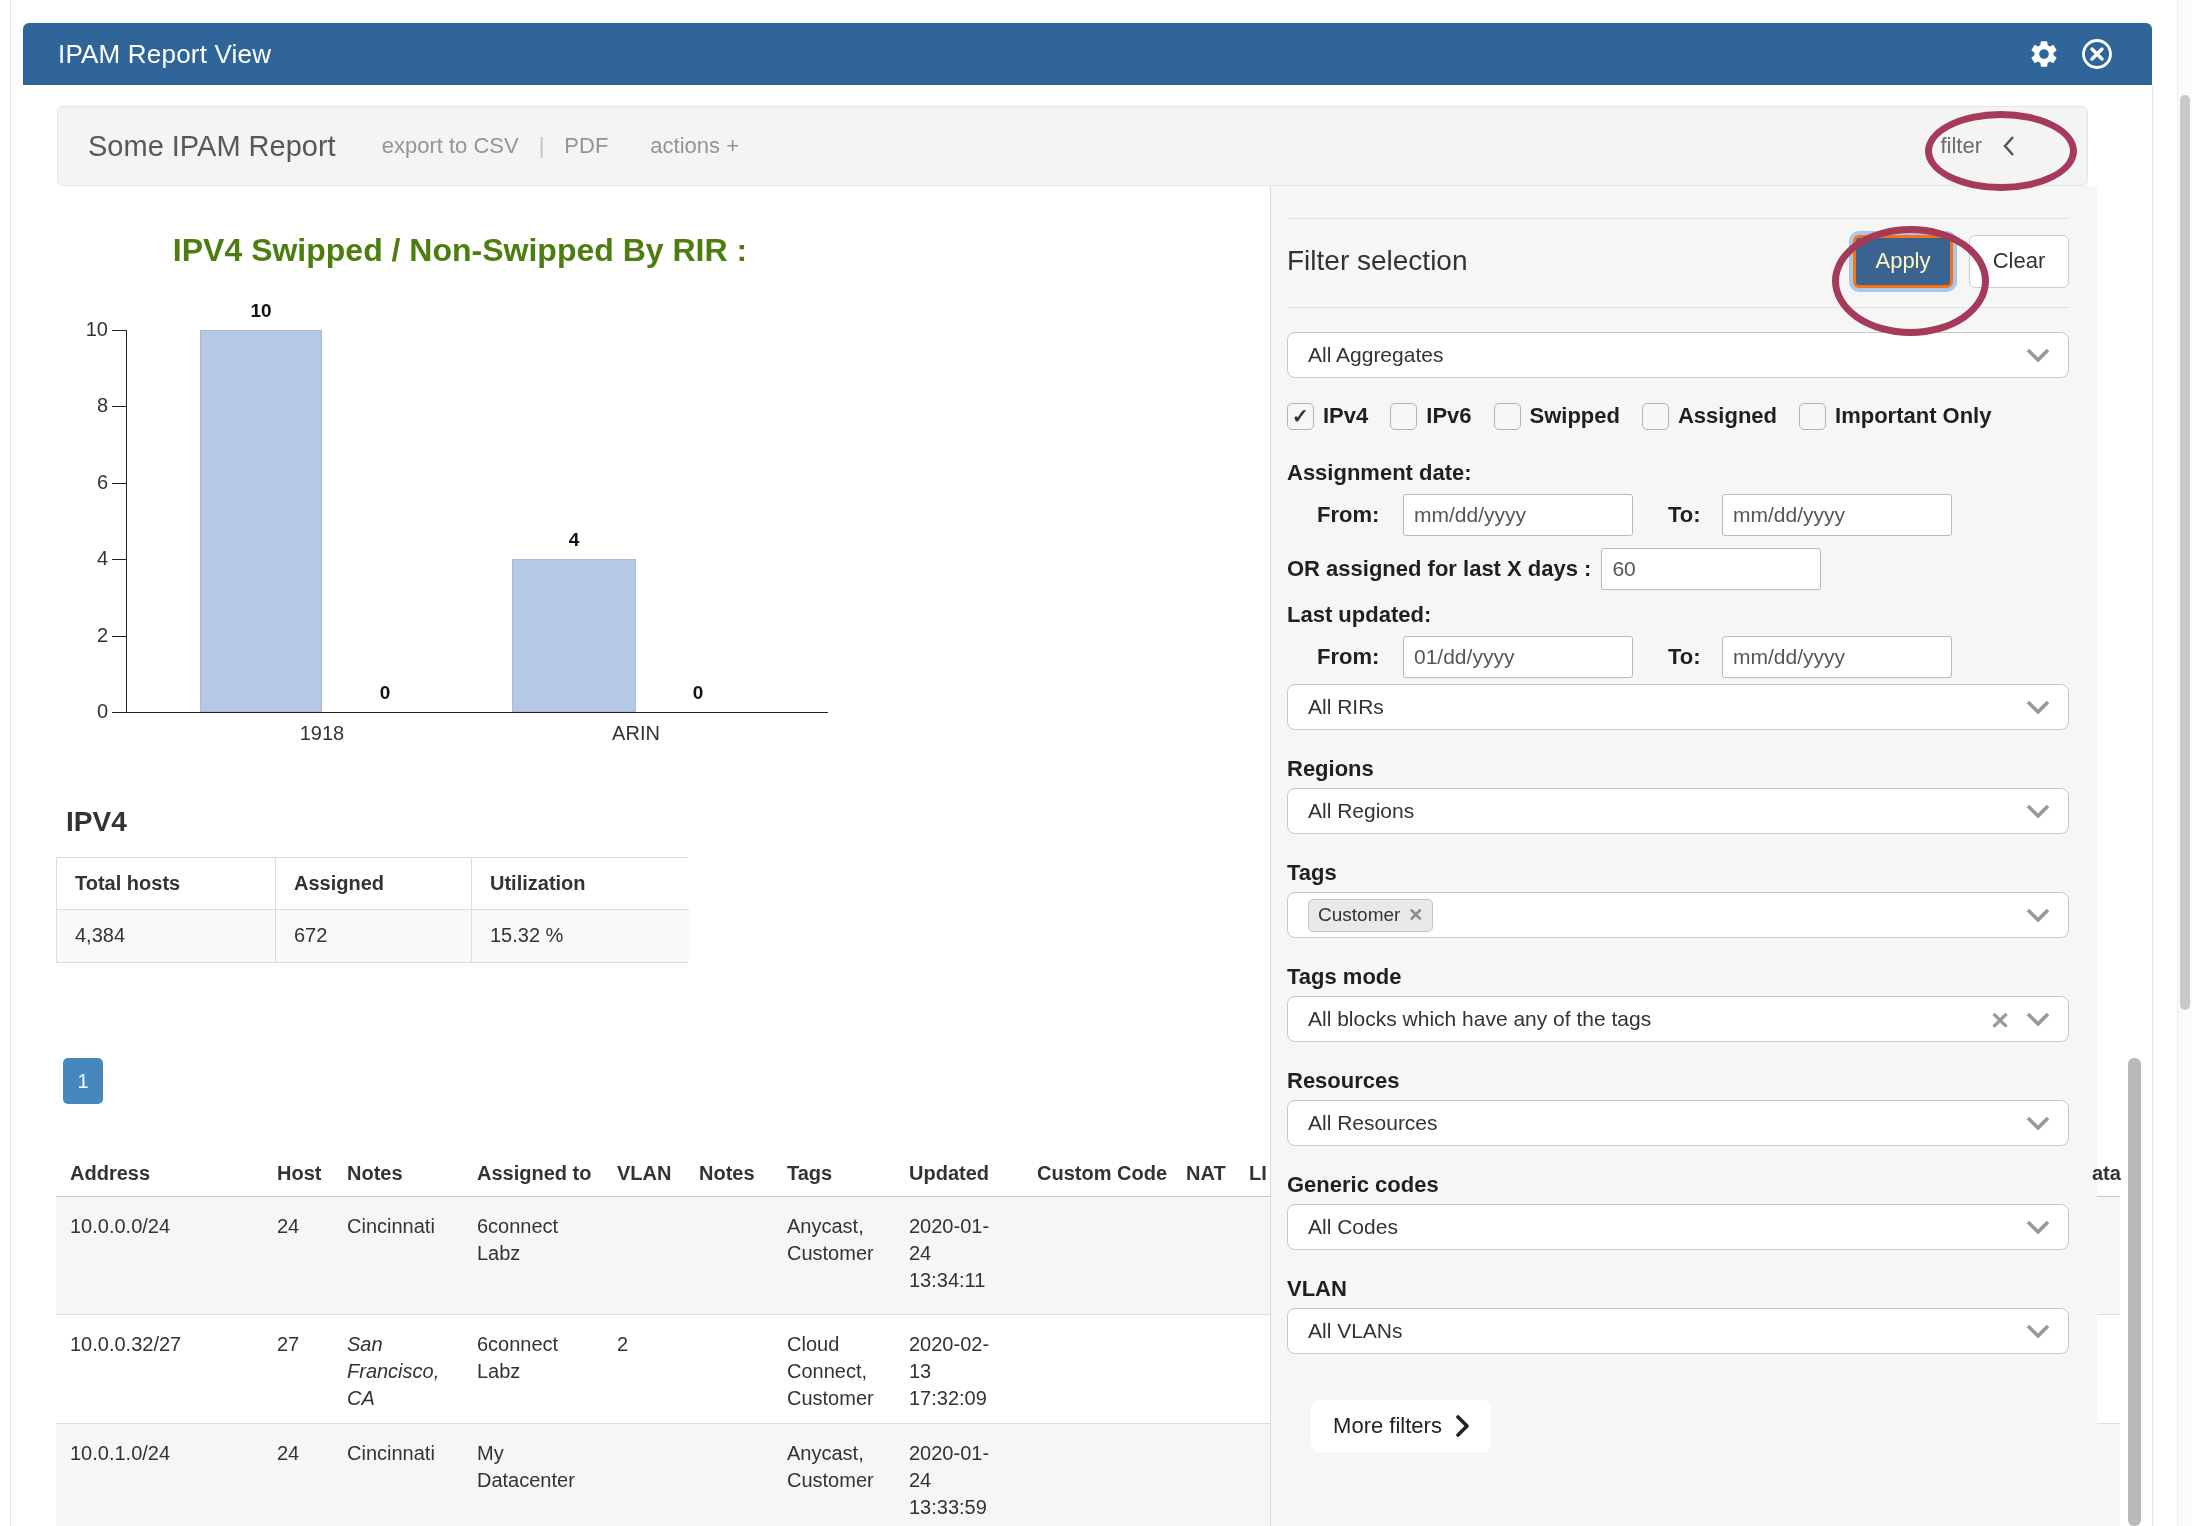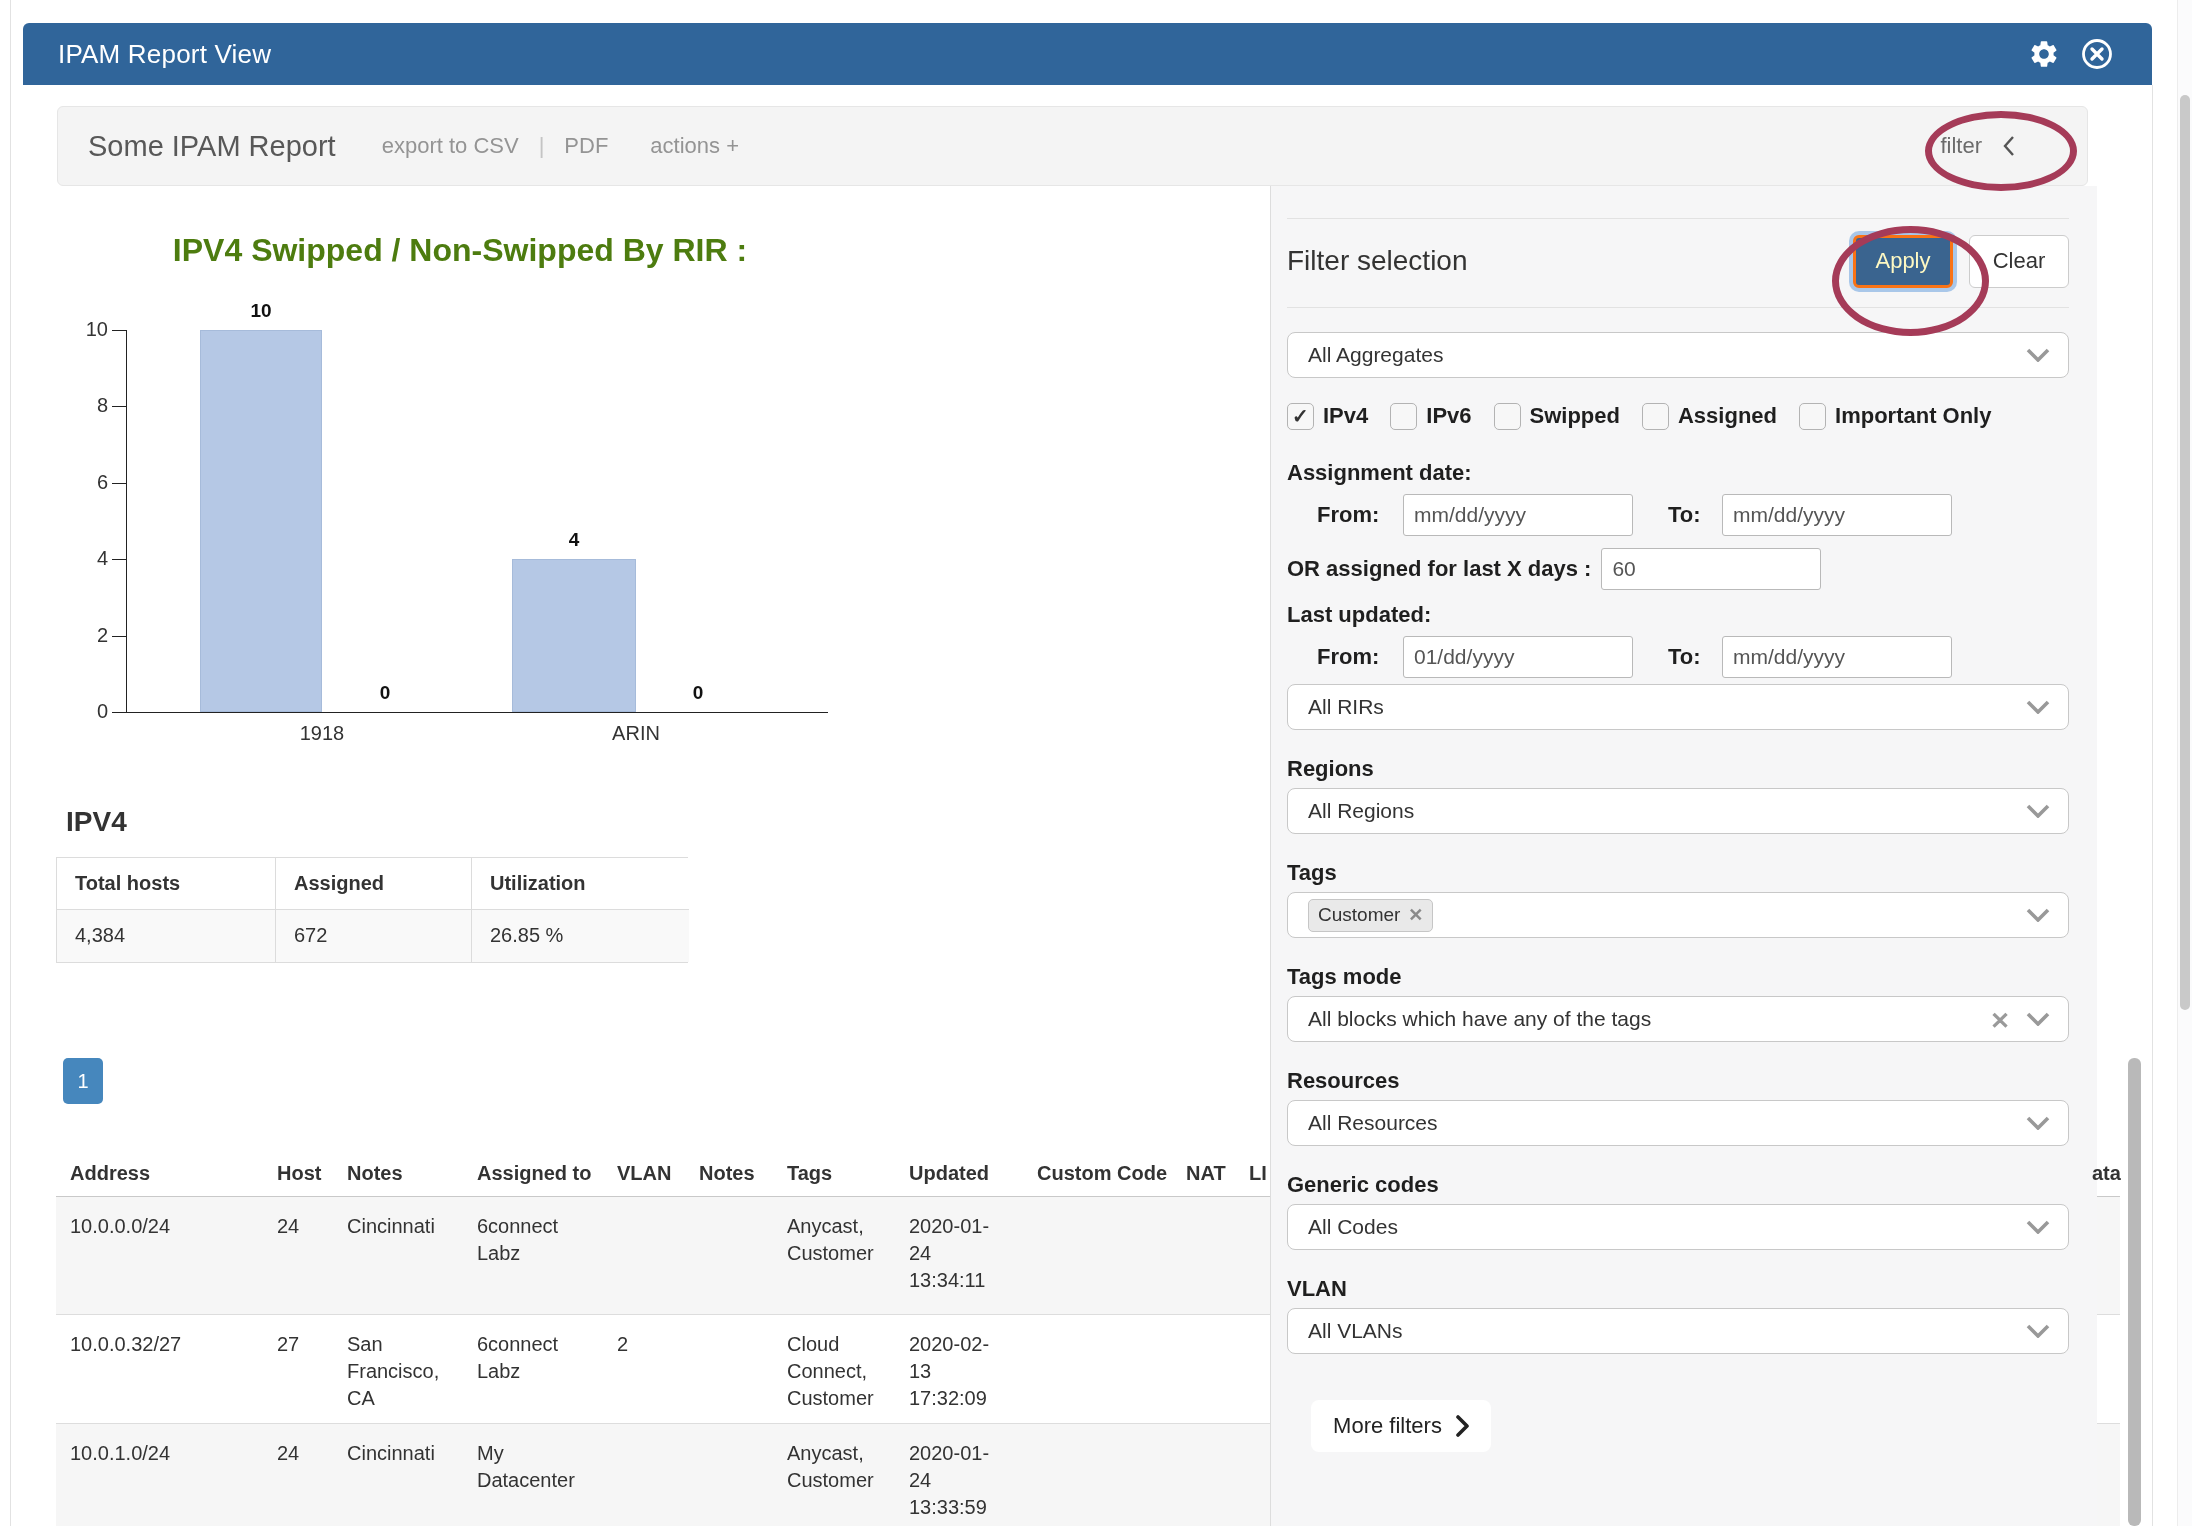--- a/index.html
+++ b/index.html
@@ -156,21 +156,21 @@
   <div class="ipv4-heading">IPV4</div>
   <div class="sum-table" id="summary-table">
       <div class="sum-row sum-head">
         <div class="sum-cell">Total hosts</div>
         <div class="sum-cell">Assigned</div>
         <div class="sum-cell">Utilization</div>
       </div>
       <div class="sum-row sum-data">
         <div class="sum-cell">4,384</div>
         <div class="sum-cell">672</div>
-        <div class="sum-cell">26.85 %</div>
+        <div class="sum-cell">15.32 %</div>
       </div>
     </div>
 
   <div class="page-btn">1</div>
 
   <div class="main-table" id="main-table">
       <div class="mt-header">
         <div class="mt-hcell" style="left: 14px;">Address</div>
         <div class="mt-hcell" style="left: 221px;">Host</div>
         <div class="mt-hcell" style="left: 291px;">Notes</div>
@@ -196,21 +196,21 @@
         <div class="mt-cell" style="left: 853px; width: 120px;">2020-01-
 24
 13:34:11</div>
         <div class="mt-cell" style="left: 981px; width: 140px;"></div>
         <div class="mt-cell" style="left: 1130px; width: 54px;"></div>
         <div class="mt-cell" style="left: 1193px; width: 58px;"></div>
       </div>
       <div class="mt-row" style="height: 108px; background: rgb(255, 255, 255);">
         <div class="mt-cell" style="left: 14px; width: 195px;">10.0.0.32/27</div>
         <div class="mt-cell" style="left: 221px; width: 60px;">27</div>
-        <div class="mt-cell" style="left: 291px; width: 122px;">San
+        <div class="mt-cell" style="left: 291px; width: 122px; font-style: italic;">San
 Francisco,
 CA</div>
         <div class="mt-cell" style="left: 421px; width: 130px;">6connect
 Labz</div>
         <div class="mt-cell" style="left: 561px; width: 72px;">2</div>
         <div class="mt-cell" style="left: 643px; width: 80px;"></div>
         <div class="mt-cell" style="left: 731px; width: 112px;">Cloud
 Connect,
 Customer</div>
         <div class="mt-cell" style="left: 853px; width: 120px;">2020-02-

